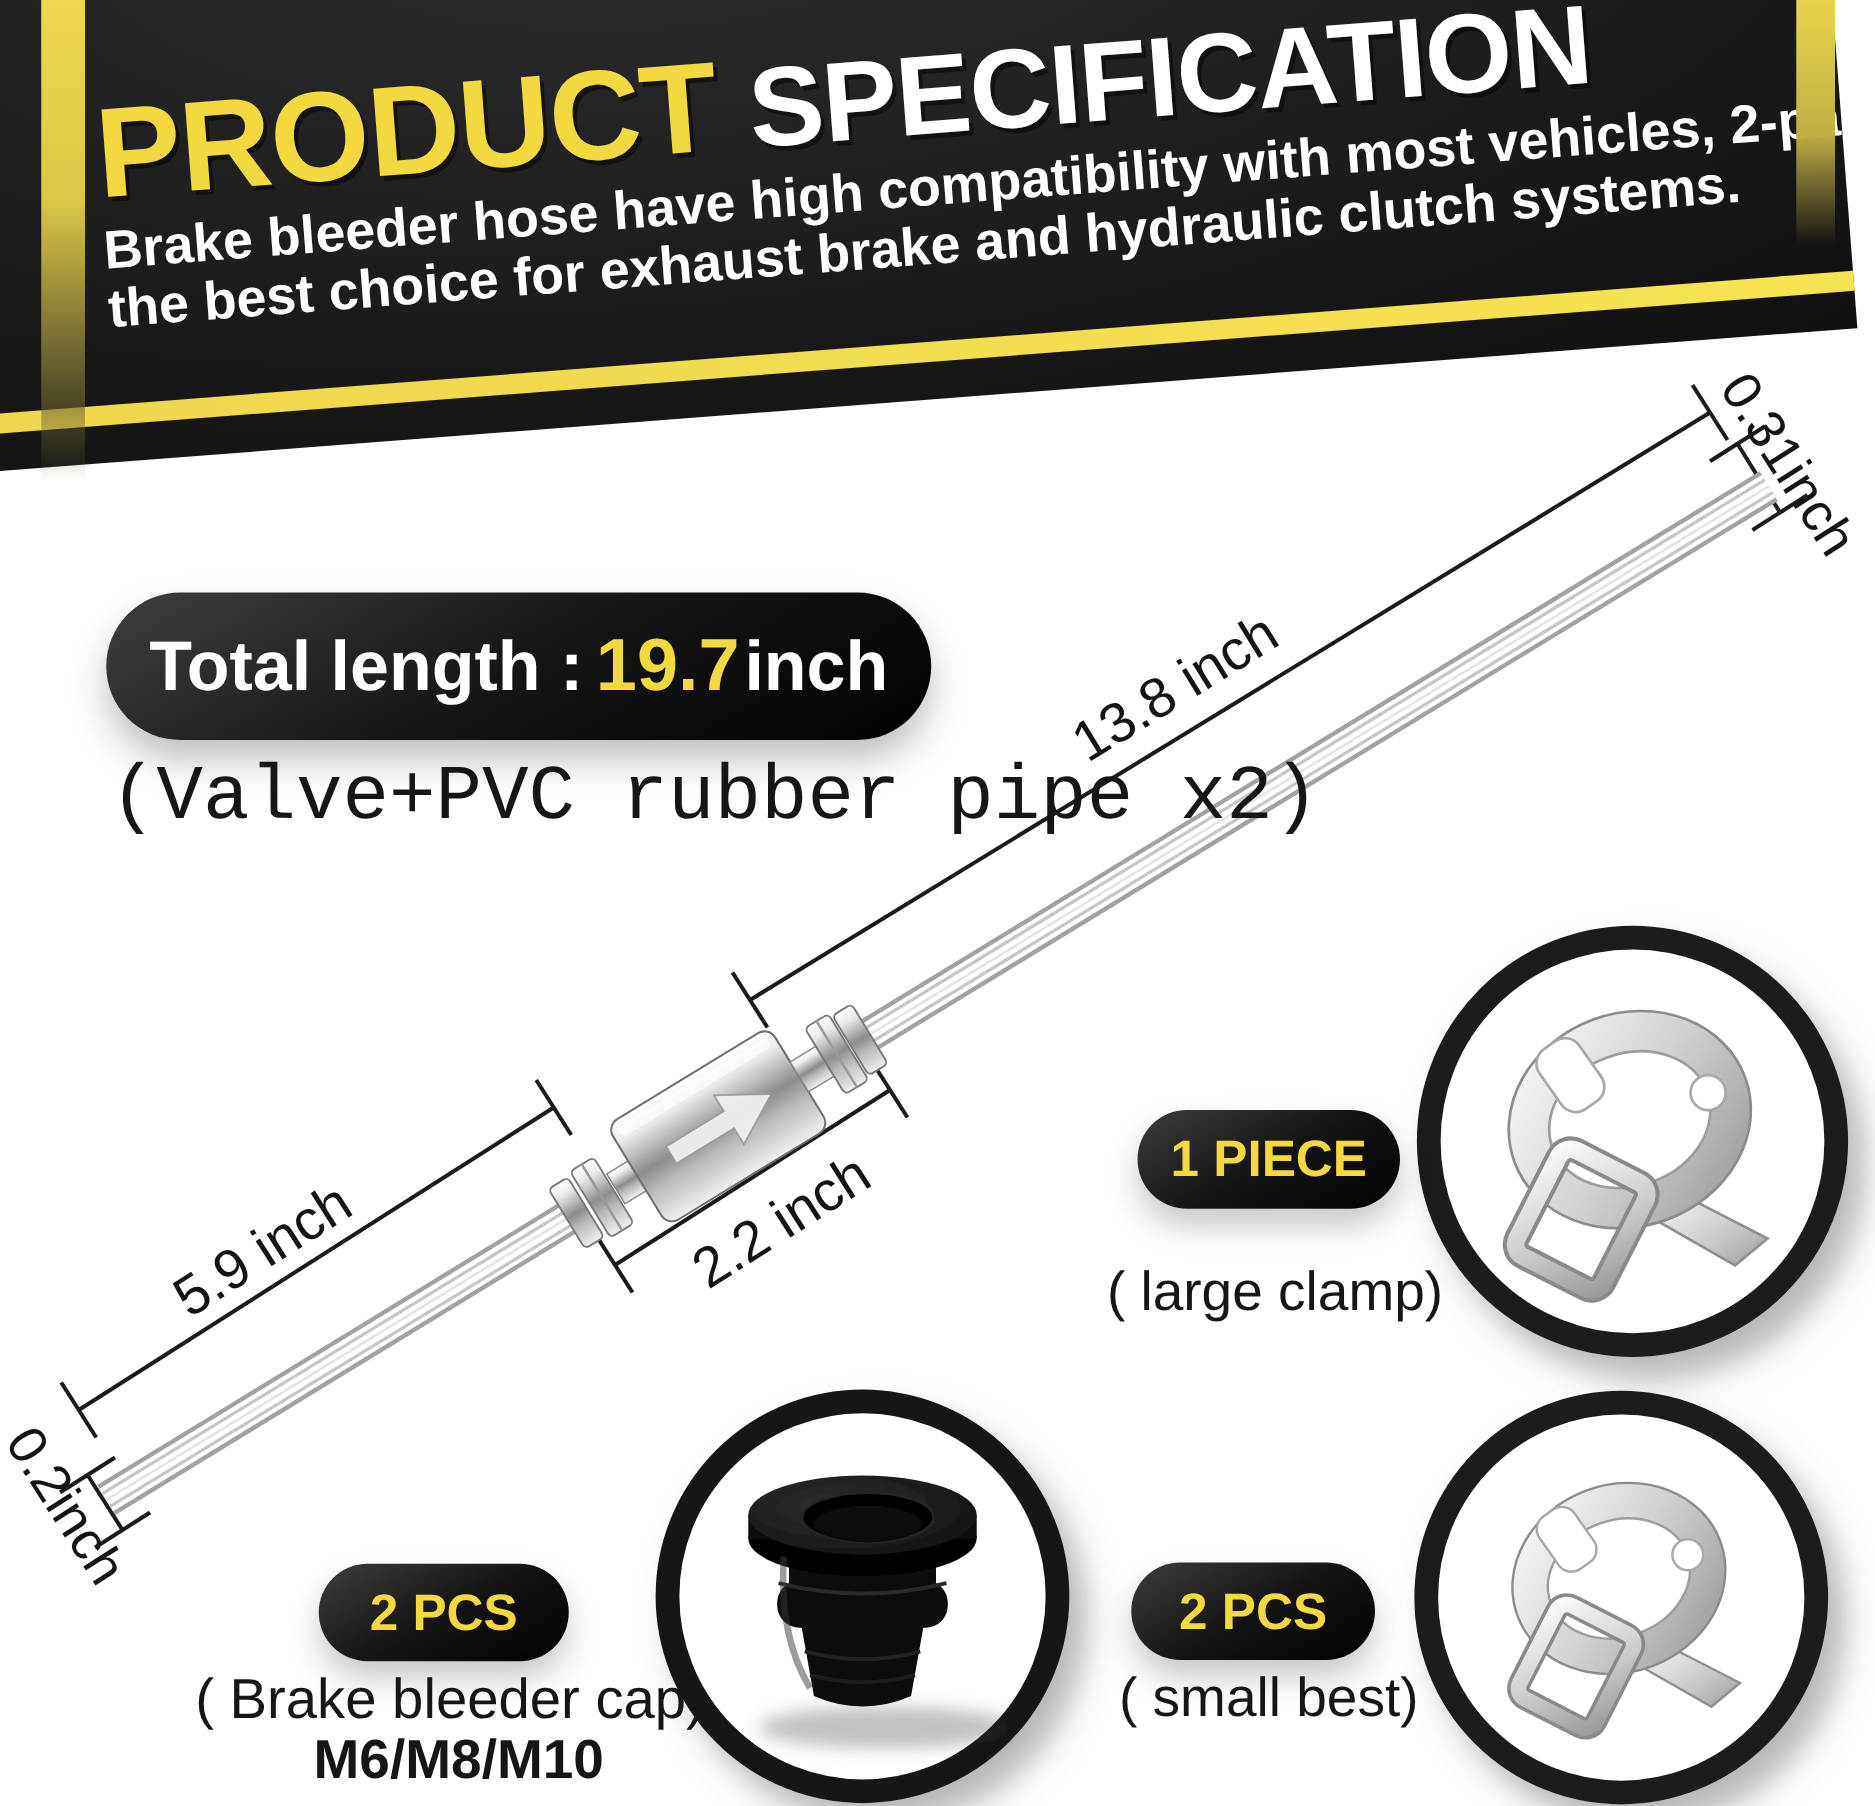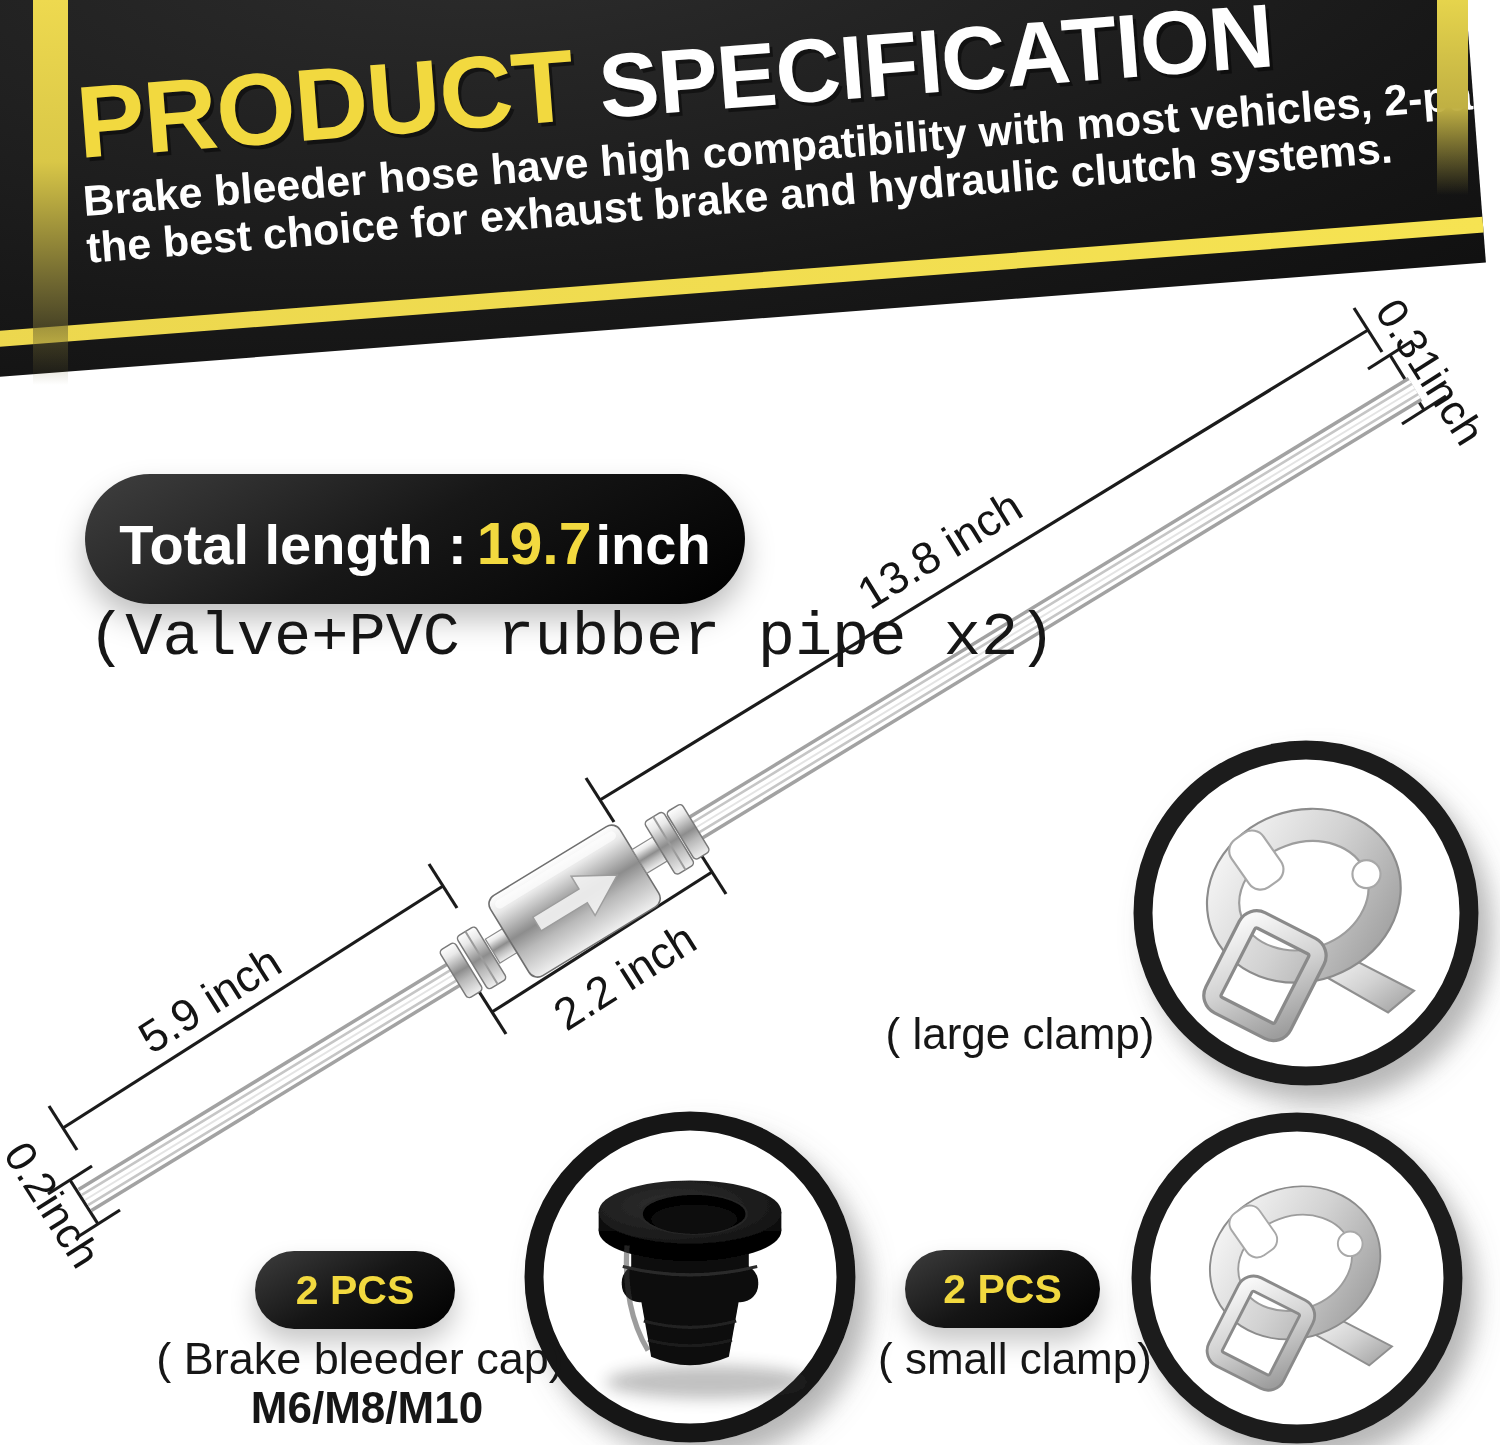--- a/index.html
+++ b/index.html
@@ -24,21 +24,21 @@
           background:linear-gradient(to bottom,#e6d44c 0%,#c0b043 55%,rgba(40,40,22,0) 100%);}
 
   
   .diagram{position:absolute;left:0;top:0;}
 
   
   .pill{position:absolute;border-radius:70px;
         background:linear-gradient(150deg,#3f3f3f 0%,#171717 48%,#000 100%);
         box-shadow:0 16px 30px rgba(0,0,0,.25);
         display:flex;align-items:baseline;justify-content:center;}
-  .pill-total{left:85px;top:474px;width:660px;height:114px;padding-top:16px;}
+  .pill-total{left:85px;top:474px;width:660px;height:114px;padding-top:4px;}
   .pill-total .inner{display:flex;align-items:baseline;height:114px;line-height:108px;}
   .pill-total .lbl,.pill-total .unit{font-size:56px;font-weight:700;color:#fff;}
   .pill-total .val{font-size:59px;font-weight:700;color:var(--accent-yellow);padding:0 4px 0 10px;}
   .badge{position:absolute;border-radius:46px;
         background:linear-gradient(150deg,#3d3d3d 0%,#151515 50%,#000 100%);
         box-shadow:0 14px 26px rgba(0,0,0,.22);
         display:flex;align-items:center;justify-content:center;
         color:var(--accent-yellow);font-weight:700;font-size:41px;white-space:nowrap;}
   #badge-large{left:910px;top:888px;width:210px;height:79px;}
   #badge-cap{left:255px;top:1251px;width:200px;height:78px;}
@@ -203,22 +203,23 @@
     </span>
   </div>
   <div class="caption" id="note-composition">(Valve+PVC rubber pipe x2)</div>
 
   <div class="dim" id="dim-031">0.31inch</div>
   <div class="dim" id="dim-138">13.8 inch</div>
   <div class="dim" id="dim-59">5.9 inch</div>
   <div class="dim" id="dim-22">2.2 inch</div>
   <div class="dim" id="dim-02">0.2inch</div>
 
+  <div class="badge" id="badge-large">1 PIECE</div>
   <div class="caption" id="cap-large">( large clamp)</div>
 
   <div class="badge" id="badge-cap">2 PCS</div>
   <div class="caption" id="cap-cap">( Brake bleeder cap)</div>
   <div class="caption" id="cap-cap2">M6/M8/M10</div>
 
   <div class="badge" id="badge-small">2 PCS</div>
-  <div class="caption" id="cap-small">( small clamp)</div>
+  <div class="caption" id="cap-small">( small best)</div>
 
 </div>
 
 </body></html>

